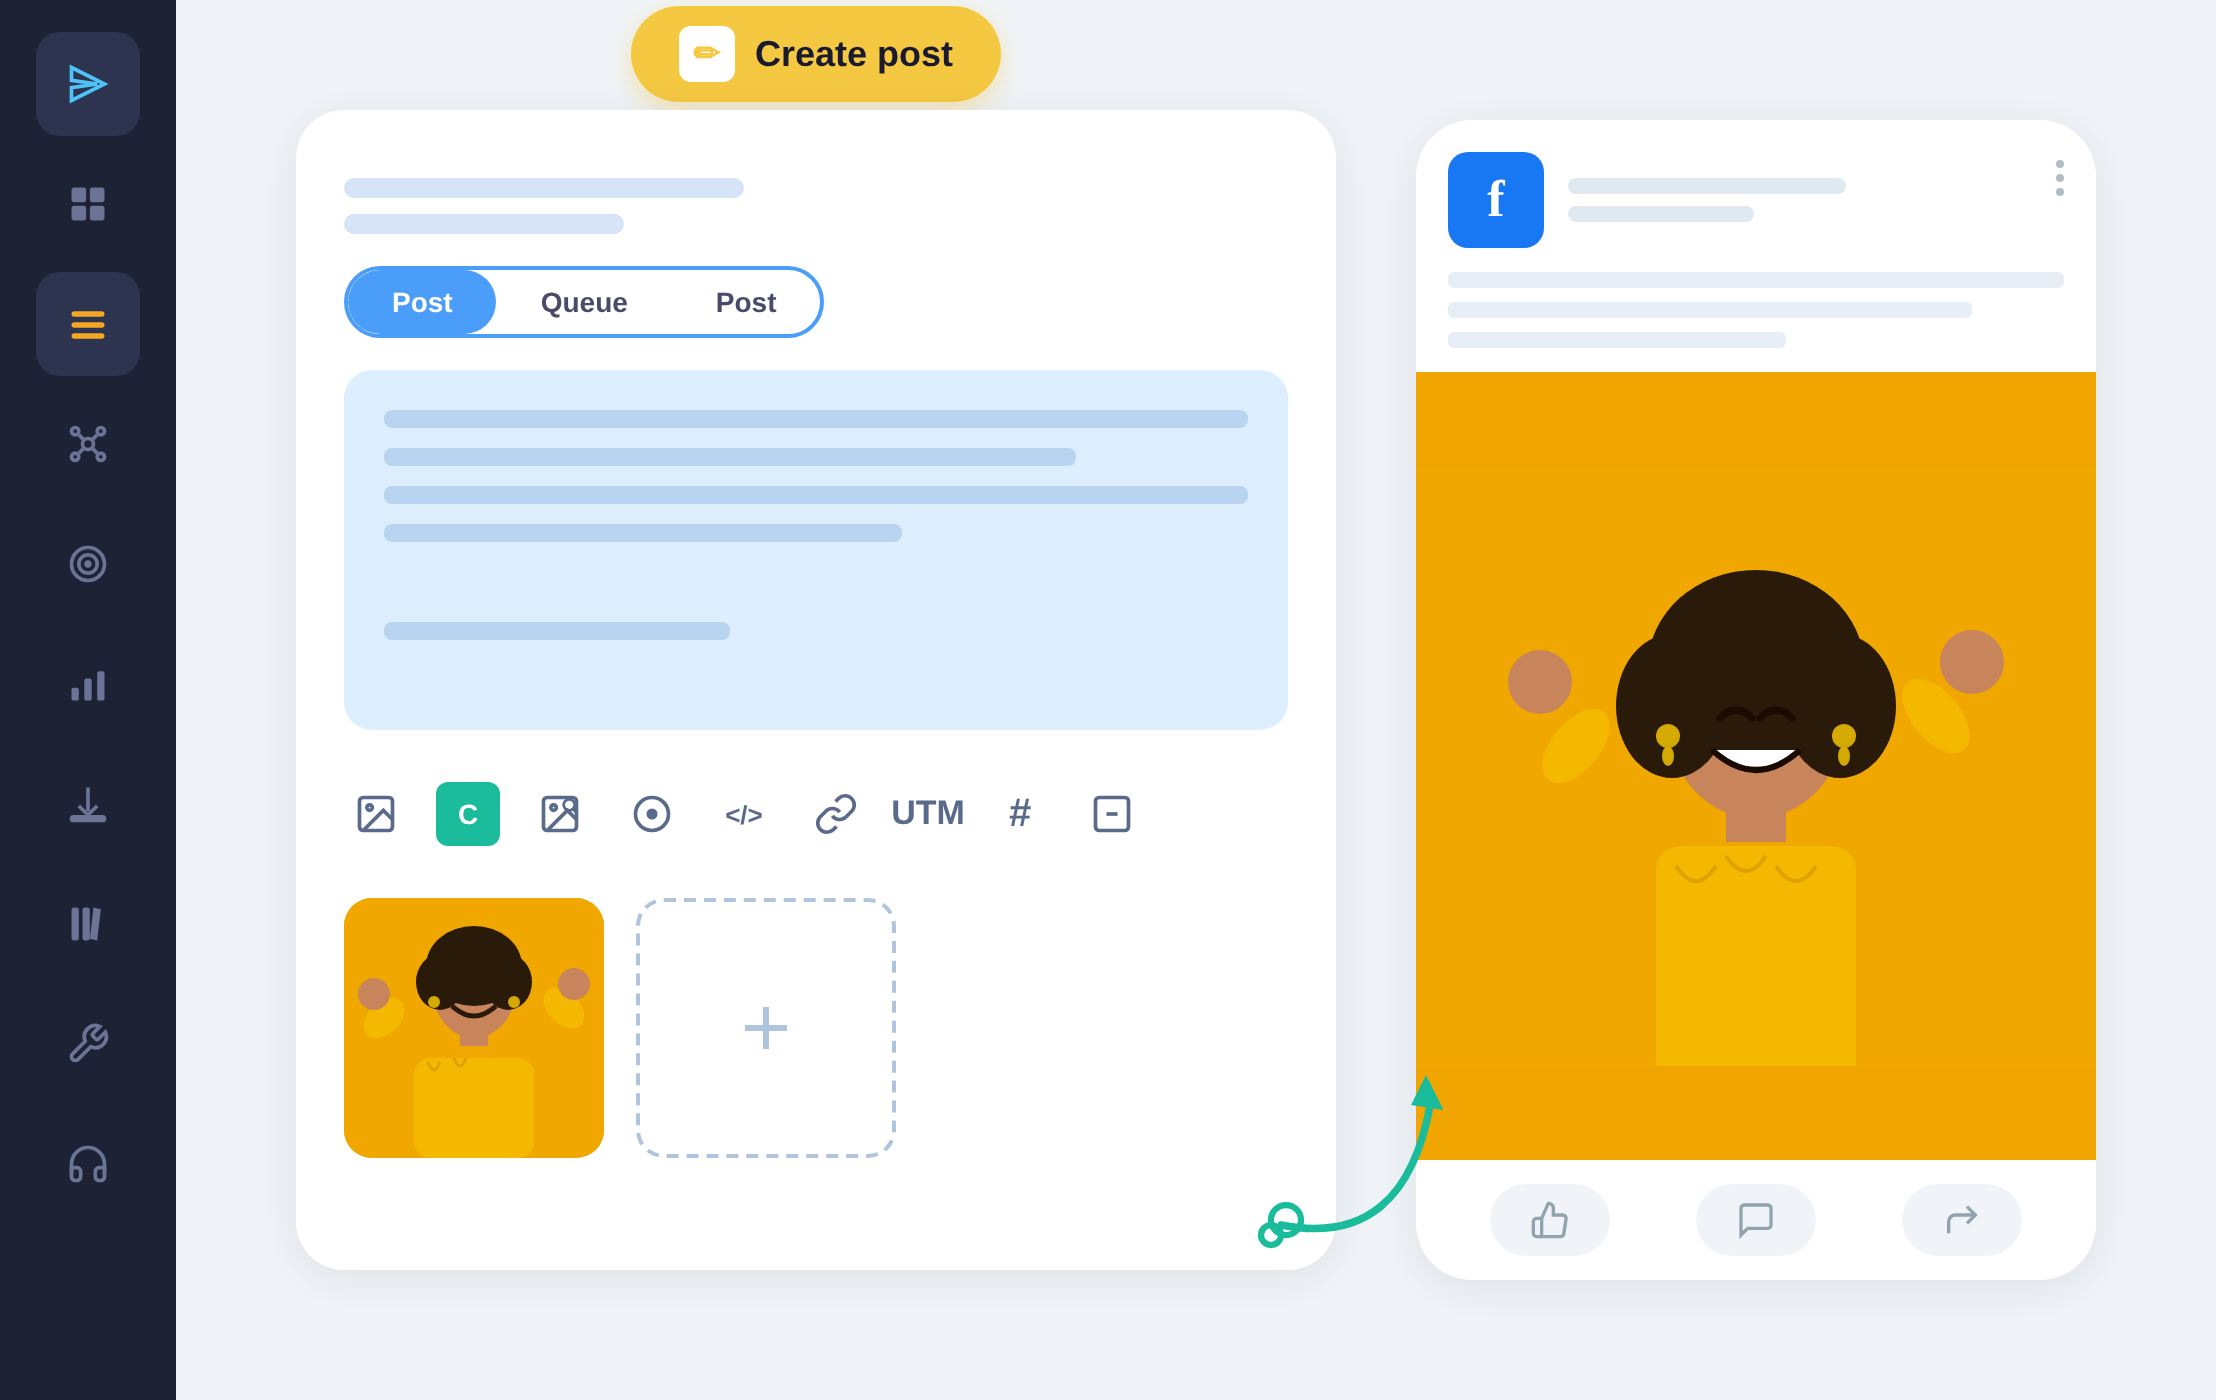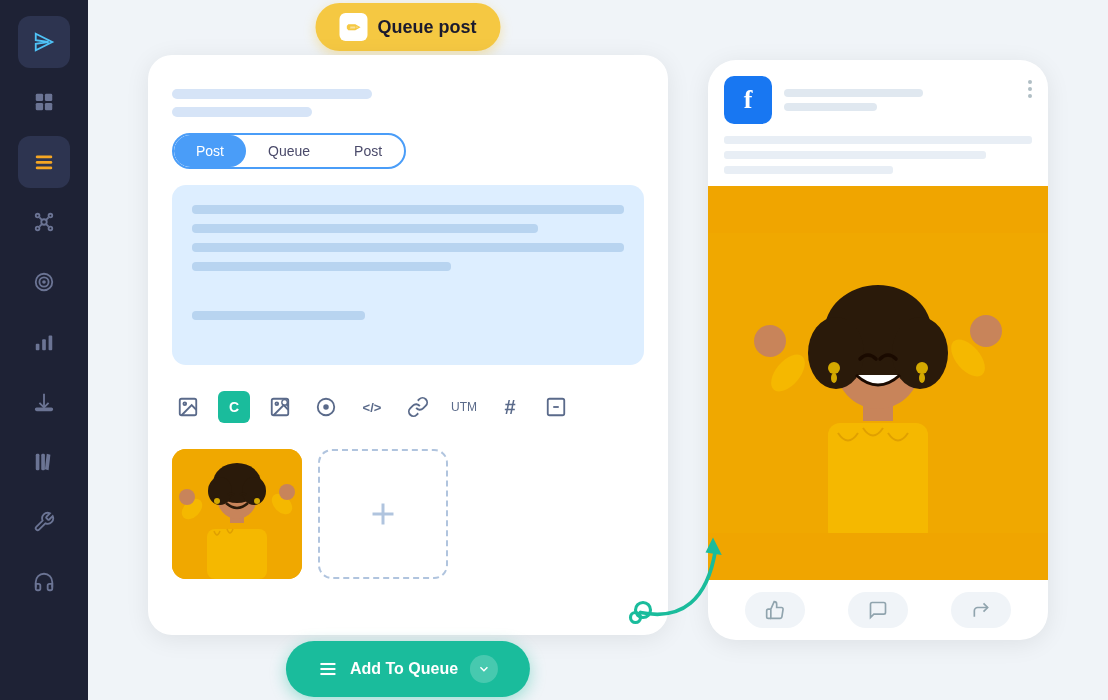--- a/index.html
+++ b/index.html
@@ -116,21 +116,21 @@
       margin-top: 16px;
       margin-bottom: 16px;
       border: 2px solid #4a9df8;
       border-radius: 30px;
       width: fit-content;
       overflow: hidden;
     }
     .tab {
       padding: 8px 22px;
       font-size: 14px;
-      font-weight: 400;
+      font-weight: 700;
       cursor: pointer;
       border-radius: 28px;
       color: #4a4a6a;
     }
     .tab.active {
       background: #4a9df8;
       color: #fff;
     }
 
     
@@ -442,21 +442,21 @@
     </svg>
   </div>
 </div>
 
 <div class="main-content">
 
   <div style="position: relative; padding-top: 30px; padding-bottom: 40px;">
 
     <div class="create-post-badge">
       <div class="badge-icon">✏</div>
-      <span>Queue post</span>
+      <span>Create post</span>
     </div>
 
     <div class="create-post-card">
 
       <div style="display:flex;flex-direction:column;gap:8px;margin-bottom:14px;margin-top:10px;">
         <div class="skeleton-line medium"></div>
         <div class="skeleton-line short"></div>
       </div>
 
       <div class="tabs-container">
@@ -498,21 +498,21 @@
             <circle cx="12" cy="12" r="2" fill="#5a6a8a"></circle>
           </svg>
         </div>
         <div class="toolbar-icon" style="font-size:13px;color:#5a6a8a;font-weight:600;">&lt;/&gt;</div>
         <div class="toolbar-icon">
           <svg width="22" height="22" viewBox="0 0 24 24" fill="none" stroke="#5a6a8a" stroke-width="2">
             <path d="M10 13a5 5 0 0 0 7.54.54l3-3a5 5 0 0 0-7.07-7.07l-1.72 1.71"></path>
             <path d="M14 11a5 5 0 0 0-7.54-.54l-3 3a5 5 0 0 0 7.07 7.07l1.71-1.71"></path>
           </svg>
         </div>
-        <div class="toolbar-icon" style="font-size:12px;color:#5a6a8a;font-weight:400;">UTM</div>
+        <div class="toolbar-icon" style="font-size:17px;color:#5a6a8a;font-weight:700;">UTM</div>
         <div class="toolbar-icon" style="font-size:20px;color:#5a6a8a;font-weight:600;">#</div>
         <div class="toolbar-icon">
           <svg width="22" height="22" viewBox="0 0 24 24" fill="none" stroke="#5a6a8a" stroke-width="2">
             <rect x="3" y="3" width="18" height="18" rx="2"></rect>
             <line x1="9" y1="12" x2="15" y2="12"></line>
           </svg>
         </div>
       </div>
 
       <div class="image-row">
@@ -556,33 +556,20 @@
         <div class="add-image-thumb">
           <svg width="36" height="36" viewBox="0 0 24 24" fill="none" stroke="#b0c4de" stroke-width="2">
             <line x1="12" y1="5" x2="12" y2="19"></line>
             <line x1="5" y1="12" x2="19" y2="12"></line>
           </svg>
         </div>
       </div>
 
     </div>
 
-    <button class="add-to-queue-btn">
-      <svg width="20" height="20" viewBox="0 0 24 24" fill="none" stroke="#fff" stroke-width="2.5">
-        <line x1="3" y1="6" x2="21" y2="6"></line>
-        <line x1="3" y1="12" x2="21" y2="12"></line>
-        <line x1="3" y1="18" x2="21" y2="18"></line>
-      </svg>
-      <span>Add To Queue</span>
-      <div class="chevron-wrapper">
-        <svg width="14" height="14" viewBox="0 0 24 24" fill="none" stroke="#fff" stroke-width="2.5">
-          <polyline points="6,9 12,15 18,9"></polyline>
-        </svg>
-      </div>
-    </button>
 
     <svg class="connector-svg" viewBox="0 0 80 80" xmlns="http://www.w3.org/2000/svg" style="position:absolute;right:-60px;bottom:50px;width:100px;height:100px;overflow:visible;">
       <path d="M10 70 Q60 80 70 20" stroke="#1abc9c" stroke-width="3" fill="none" stroke-linecap="round"></path>
       <polygon points="68,10 75,24 62,22" fill="#1abc9c"></polygon>
       <circle cx="12" cy="68" r="6" stroke="#1abc9c" stroke-width="2.5" fill="none"></circle>
       <circle cx="6" cy="74" r="4" stroke="#1abc9c" stroke-width="2.5" fill="none"></circle>
     </svg>
 
   </div>
 

